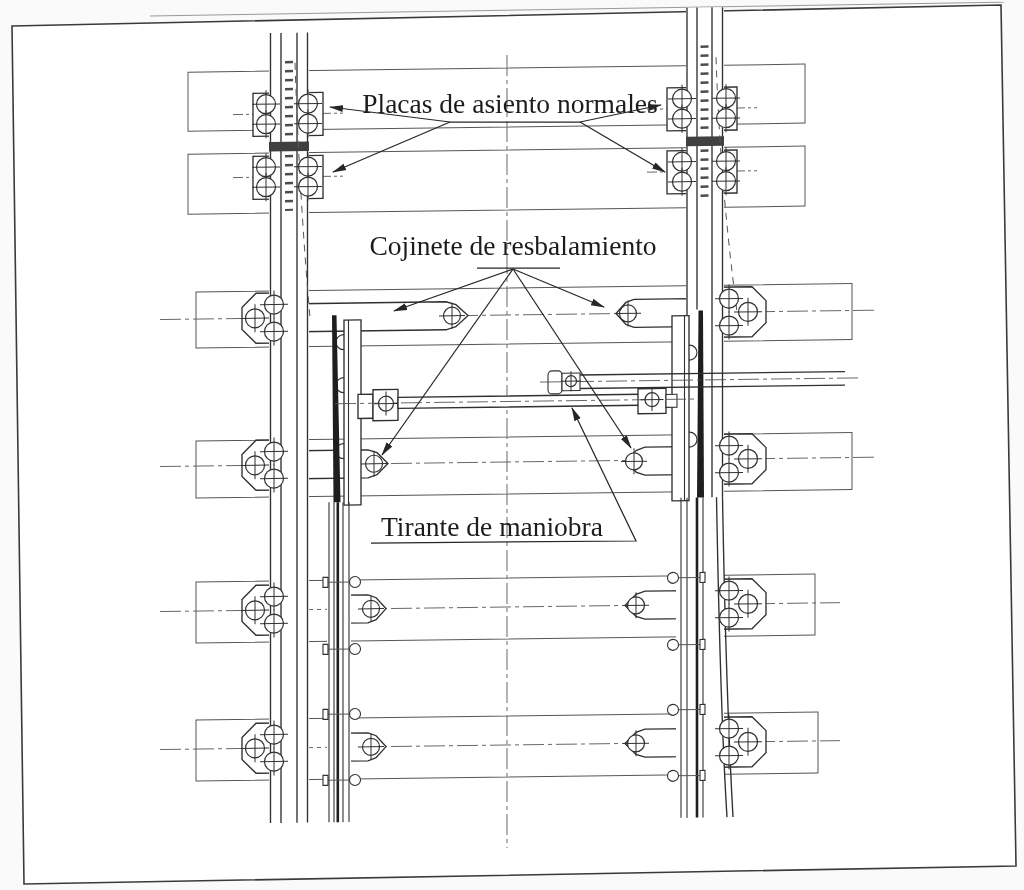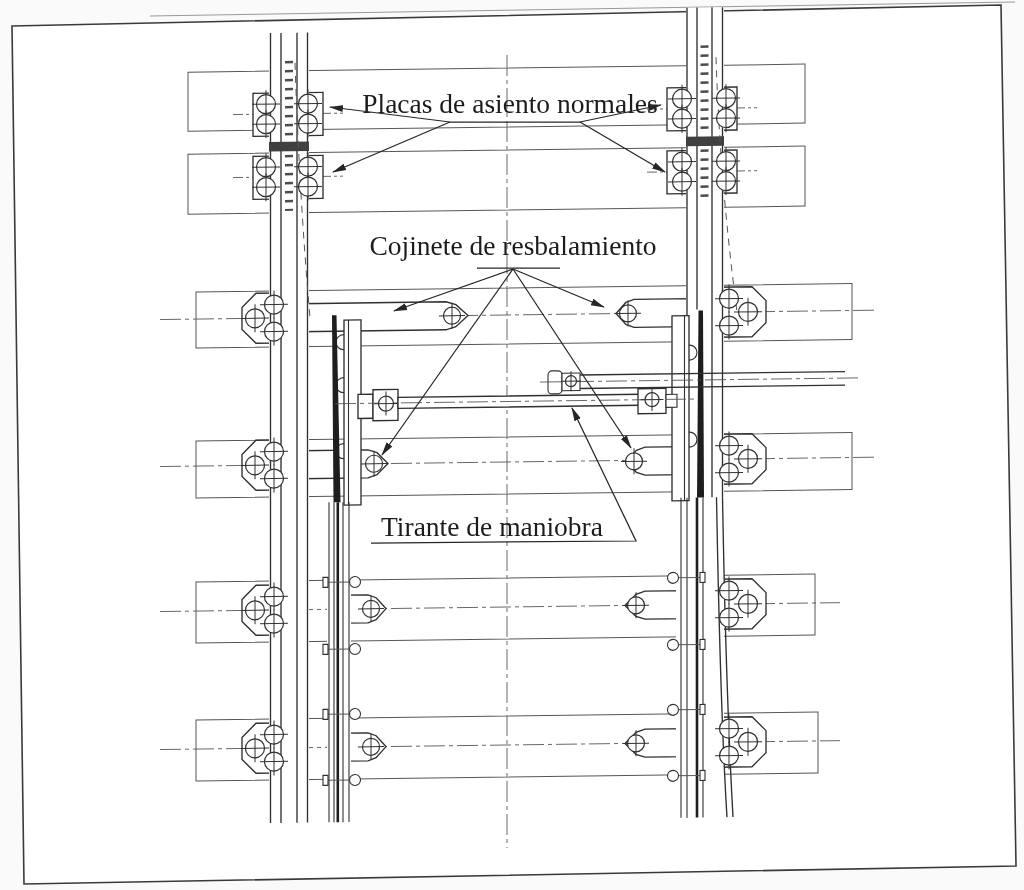--- a/index.html
+++ b/index.html
@@ -1,20 +1,20 @@
 <!DOCTYPE html>
 <html style="--ink: #303030; --thin_line: #565656; --paper: #ffffff; --page_bg: #fafafa; --blade_fill: #1e1e1e; --joint_fill: #404040; --label_ink: #1c1c1c; --leader_ink: #262626;"><head>
 <meta charset="utf-8">
 <style>
   :root{
     --ink:#303030; --thin_line:#565656; --paper:#ffffff; --page_bg:#fafafa;
     --blade_fill:#1e1e1e; --joint_fill:#404040; --label_ink:#1c1c1c; --leader_ink:#262626;
   }
   html,body{margin:0;padding:0;background:var(--page_bg);}
-  .stage{width:1024px;height:890px;position:relative;overflow:hidden;background:var(--page_bg);}
+  .stage{width:1024px;height:890px;position:relative;overflow:hidden;background:var(--page_bg);border-radius:32px;}
   svg{display:block}
   .ln{stroke:var(--ink);stroke-width:1.35;fill:none;stroke-linecap:butt}
   .ln2{stroke:var(--ink);stroke-width:1.1;fill:none}
   .lnthick{stroke:var(--blade_fill);stroke-width:2.6;fill:none}
   .thin{stroke:var(--thin_line);stroke-width:1;fill:none}
   .bg{fill:var(--paper);stroke:none}
   .wfill{fill:var(--paper);stroke:var(--ink);stroke-width:1.35}
   .wfillt{fill:var(--paper);stroke:var(--ink);stroke-width:1.1}
   .cl{stroke:var(--thin_line);stroke-width:0.9;fill:none;stroke-dasharray:21 4 4 4}
   .cl2{stroke:var(--thin_line);stroke-width:0.9;fill:none;stroke-dasharray:10 3 3 3}

